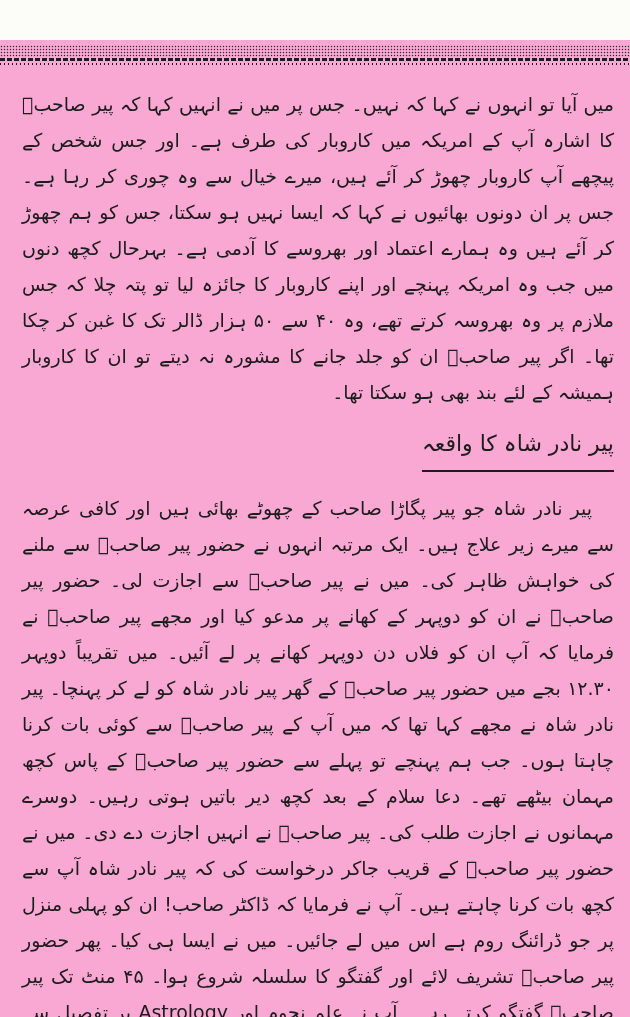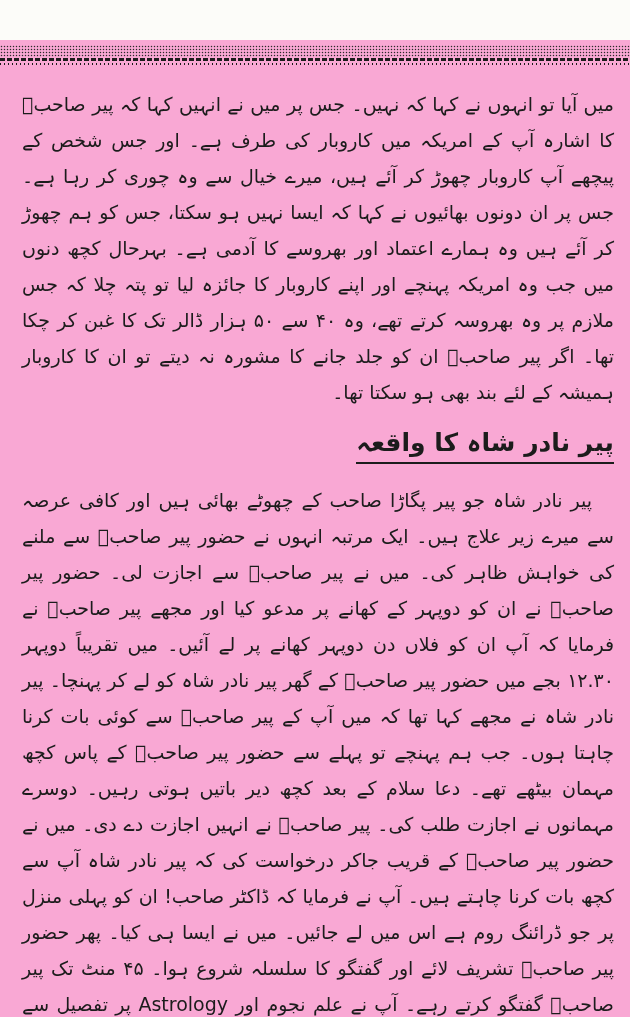--- a/index.html
+++ b/index.html
@@ -39,24 +39,24 @@
     text-align: justify;
     font-size: 19px;
     line-height: 36px;
     color: #1c1c1c;
   }
   .content p { margin: 0; }
   .content p.indent { text-indent: 22px; }
   .heading-wrap { margin: 16px 0 18px 0; text-align: right; }
   .heading {
     display: inline-block;
-    font-size: 25px;
-    font-weight: bold;
+    font-size: 22px;
+    font-weight: normal;
     line-height: 1.35;
-    padding-bottom: 2px;
+    padding-bottom: 11px;
     border-bottom: 2px solid #1c1c1c;
   }
   
   .footer-date {
     position: absolute;
     bottom: 12px; right: 40px;
     direction: rtl;
     font-size: 17px;
     font-style: italic;
     color: #1c1c1c;

